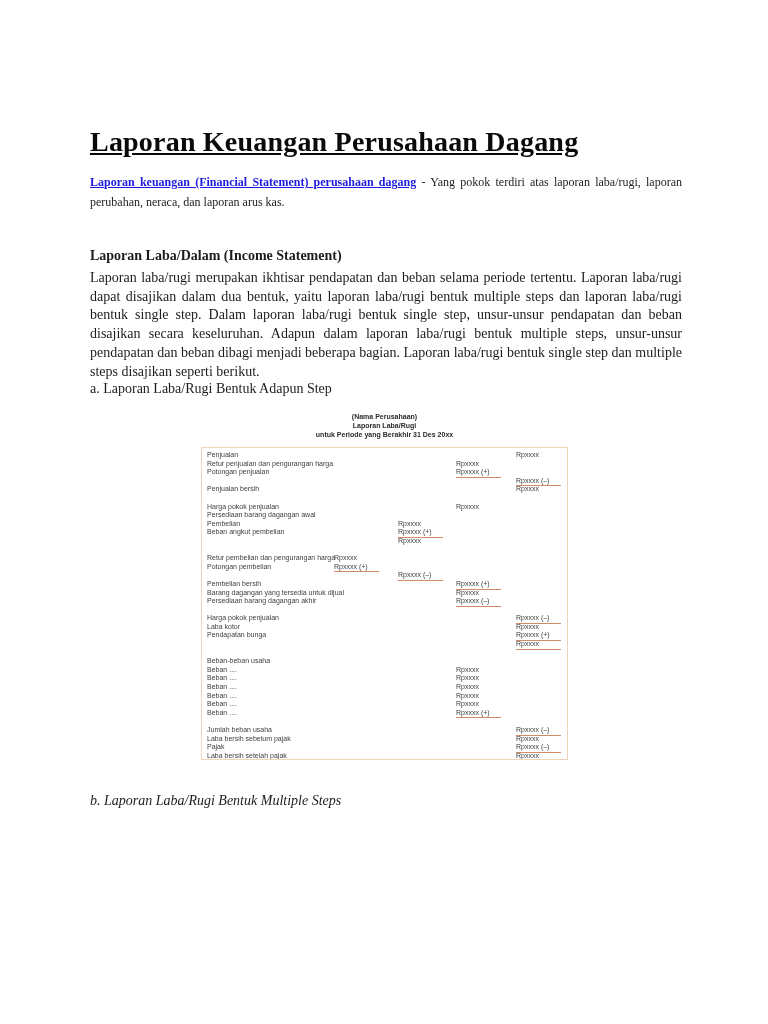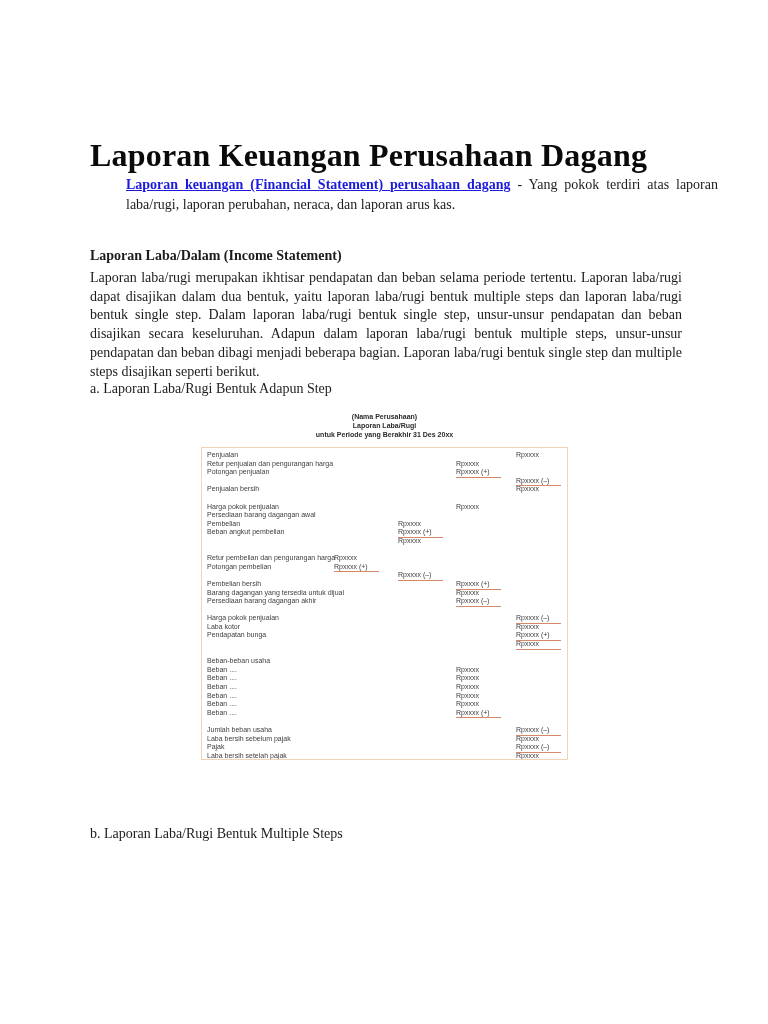--- a/index.html
+++ b/index.html
@@ -5,45 +5,45 @@
   html, body { margin: 0; padding: 0; }
   body {
     width: 768px; height: 1024px;
     background: #ffffff;
     position: relative;
     overflow: hidden;
     font-family: "Liberation Serif", serif;
     color: #1c1c1c;
   }
   .page-title {
-    position: absolute; left: 90px; top: 116px;
-    font-size: 32px; font-weight: bold; color: #0a0a0a;
-    letter-spacing: 0.2px; white-space: nowrap;
+    position: absolute; left: 90px; top: 107px;
+    font-size: 28px; font-weight: bold; color: #0a0a0a;
+    letter-spacing: 0.2px; white-space: nowrap; text-decoration: underline;
   }
   .intro {
     position: absolute; left: 90px; top: 161px; width: 592px;
-    font-size: 14px; line-height: 19.5px; text-align: justify; margin-left: 36px;
+    font-size: 12px; line-height: 19.5px; text-align: justify;
   }
   .doc-link {
     color: var(--link-blue, #1b1add);
     font-weight: bold; text-decoration: underline; cursor: pointer;
   }
   .section-heading {
     position: absolute; left: 90px; top: 236px;
     font-size: 14px; font-weight: bold;
   }
   .section-body {
     position: absolute; left: 90px; top: 255px; width: 592px;
     font-size: 14px; line-height: 18.7px; text-align: justify;
   }
   .list-item-a {
     position: absolute; left: 90px; top: 381px; font-size: 14px;
   }
   .list-item-b {
-    position: absolute; left: 90px; top: 826px; font-size: 14px;
+    position: absolute; left: 90px; top: 793px; font-size: 14px; font-style: italic;
   }
   .stmt-header {
     position: absolute; left: 201px; top: 412px; width: 367px;
     text-align: center;
     font-family: "Liberation Sans", sans-serif;
     font-size: 7px; font-weight: bold; line-height: 9px; color: #2b2b2b;
   }
   .stmt-table {
     position: absolute; left: 201px; top: 447px;
     width: 367px; height: 313px;

